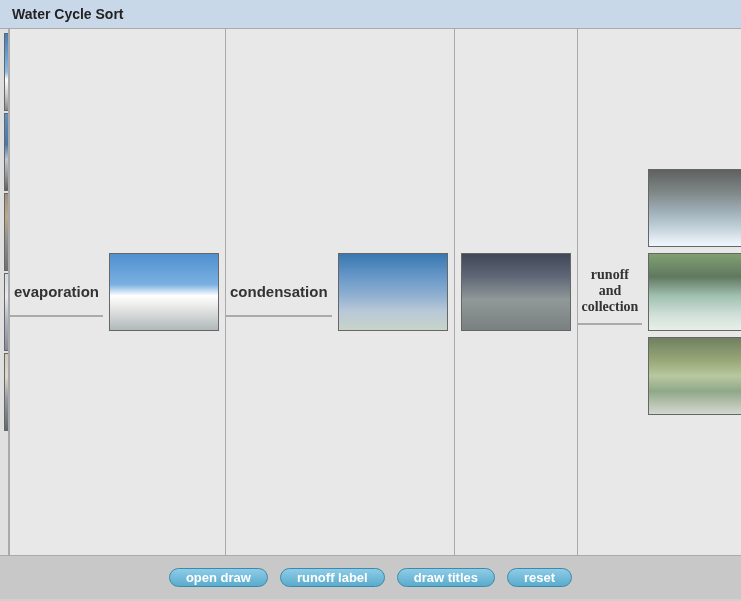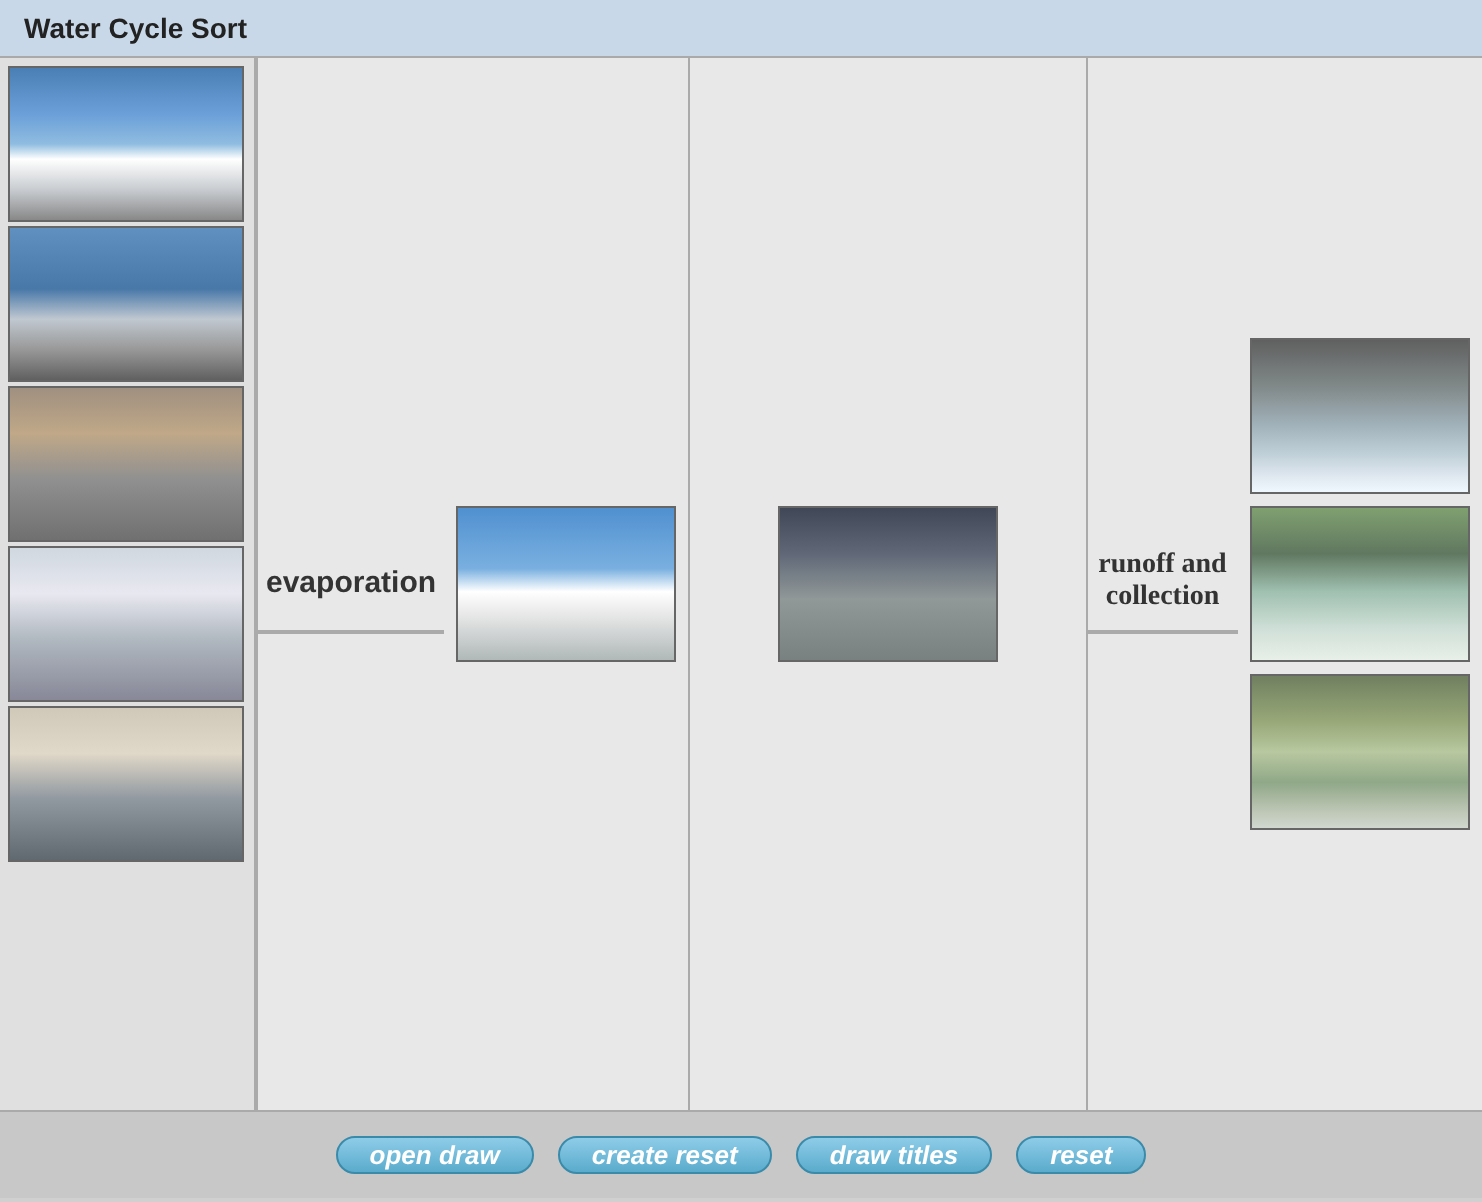--- a/index.html
+++ b/index.html
@@ -104,21 +104,20 @@
     }
     .footer-btn {
       background: linear-gradient(to bottom, #8ecce8, #5aabcc);
       border: 1px solid #3a8aaa;
       border-radius: 12px;
       padding: 1px 16px;
       font-size: 13px;
       color: #fff;
       cursor: pointer;
       font-weight: bold;
-      font-style: italic;
     }
 
     
     .img-mountain-lake {
       background: linear-gradient(180deg, #4a7fb5 0%, #6a9fd8 30%, #8fbce0 50%, #fff 60%, #c8ccd0 80%, #888 100%);
     }
     .img-shore-waves {
       background: linear-gradient(180deg, #6090c0 0%, #4878a8 40%, #c0c8d0 60%, #989898 80%, #606060 100%);
     }
     .img-muddy-water {
@@ -170,20 +169,28 @@
         <div class="source-image img-misty-lake" title="misty lake"></div>
       </div>
     <div id="categories-panel">
       <div class="category-col">
         <div class="category-header">
           <span>evaporation</span>
         </div>
         <div class="category-drop-area" id="drop-evaporation">
 
         <div class="placed-image img-cloud" title="clouds evaporation"></div>
+          </div>
+      </div>
+      <div class="category-col">
+        <div class="category-header">
+          <span>condensation</span>
+        </div>
+        <div class="category-drop-area" id="drop-condensation">
+        <div class="placed-image img-rain-umbrella" title="rain on umbrella"></div>
           </div>
       </div>
       <div class="category-col">
         <div class="category-drop-area" id="drop-precipitation">
         <div class="placed-image img-storm" title="storm precipitation"></div>
           </div>
       </div>
       <div class="category-col">
         <div class="category-header" style="font-family: Liberation Serif, serif; font-size:14px;">
           <span>runoff and collection</span>
@@ -191,17 +198,17 @@
         <div class="category-drop-area" id="drop-runoff">
         <div class="placed-image img-rapids" title="river rapids"></div>
             <div class="placed-image img-waterfall" title="waterfall"></div>
             <div class="placed-image img-still-lake" title="still lake collection"></div>
           </div>
       </div>
     </div>
   </div>
   <div id="footer">
     <button class="footer-btn">open draw</button>
-    <button class="footer-btn">create reset</button>
+    <button class="footer-btn">runoff label</button>
     <button class="footer-btn">draw titles</button>
     <button class="footer-btn">reset</button>
   </div>
 </div>
 
 </body></html>

